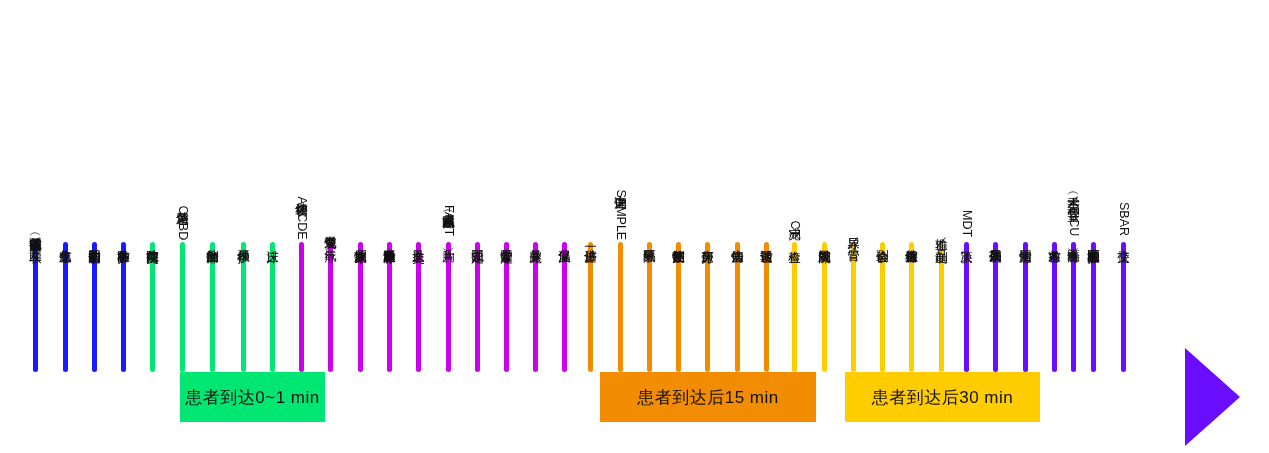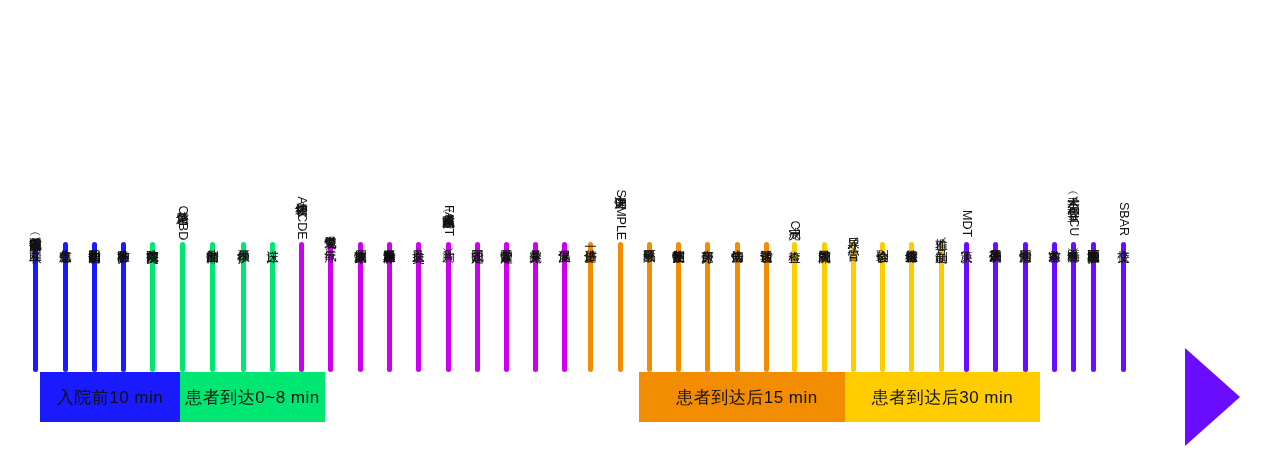--- a/index.html
+++ b/index.html
@@ -204,27 +204,24 @@
         <div class="bar" style="background: rgb(106, 13, 255); left: 0px; top: 146px; height: 130px; bottom: auto;"></div>
         <div class="vlabel" style="bottom: 132px;">医护同送至相应病区</div>
       </div>
       <div class="item" style="left: 1121px; top: 150px; height: 222px; width: 5px; position: absolute;">
         <div class="bar" style="background: rgb(106, 13, 255); left: 0px; top: 92px; height: 130px; bottom: auto;"></div>
         <div class="vlabel mixed" style="bottom: 132px;">SBAR 交接</div>
       </div>
     </div>
 
   <div id="band">
-      <div class="seg" style="left: 0px; width: 140px; background: rgb(26, 26, 255);">
-        <span class="seg-label">入院前10 min</span>
-      </div>
       <div class="seg" style="left: 140px; width: 145px; background: rgb(0, 230, 115);">
-        <span class="seg-label">患者到达0~8 min</span>
-      </div>
-      <div class="seg" style="left: 599px; width: 216px; background: rgb(242, 140, 0);">
+        <span class="seg-label">患者到达0~1 min</span>
+      </div>
+      <div class="seg" style="left: 560px; width: 216px; background: rgb(242, 140, 0);">
         <span class="seg-label">患者到达后15 min</span>
       </div>
       <div class="seg" style="left: 805px; width: 195px; background: rgb(255, 204, 0);">
         <span class="seg-label">患者到达后30 min</span>
       </div>
     </div>
   <div id="arrowhead"></div>
 
 </div>
 

